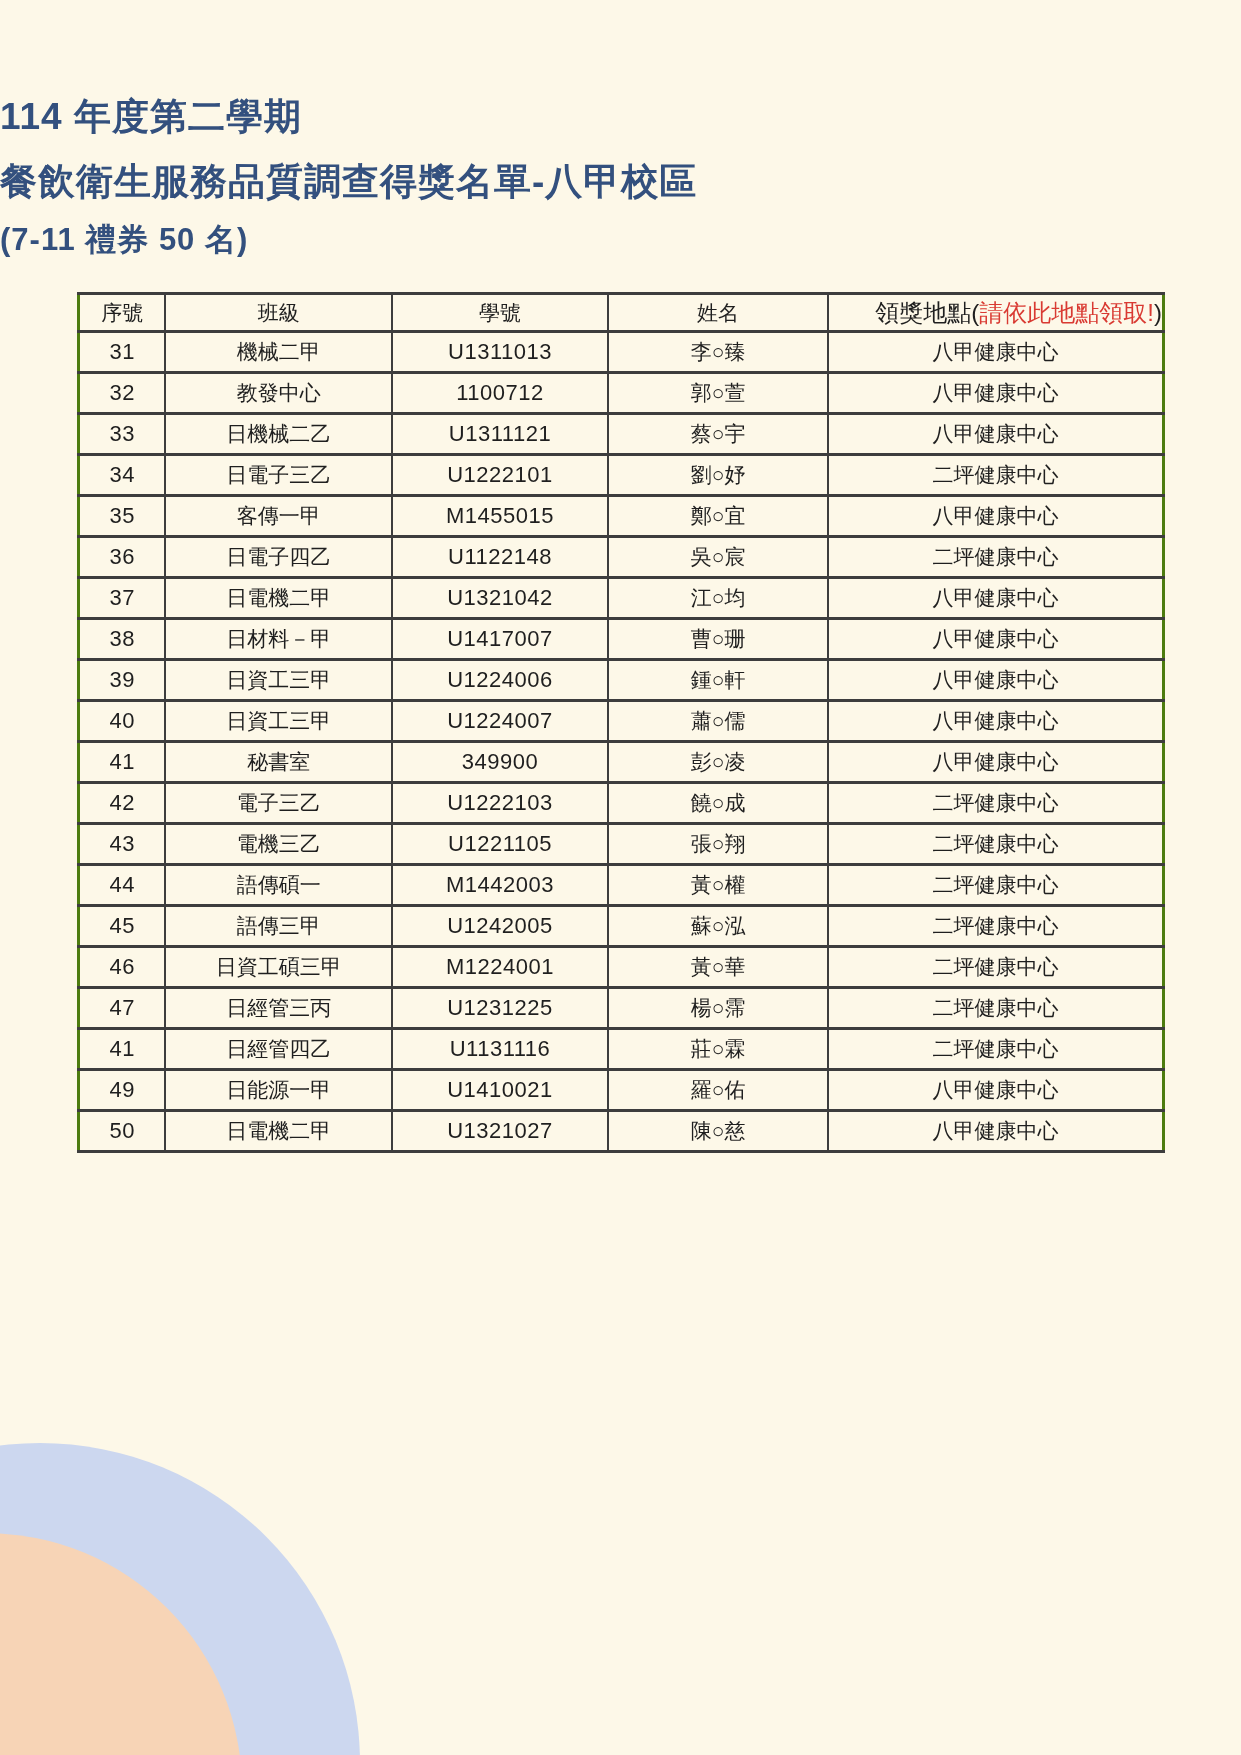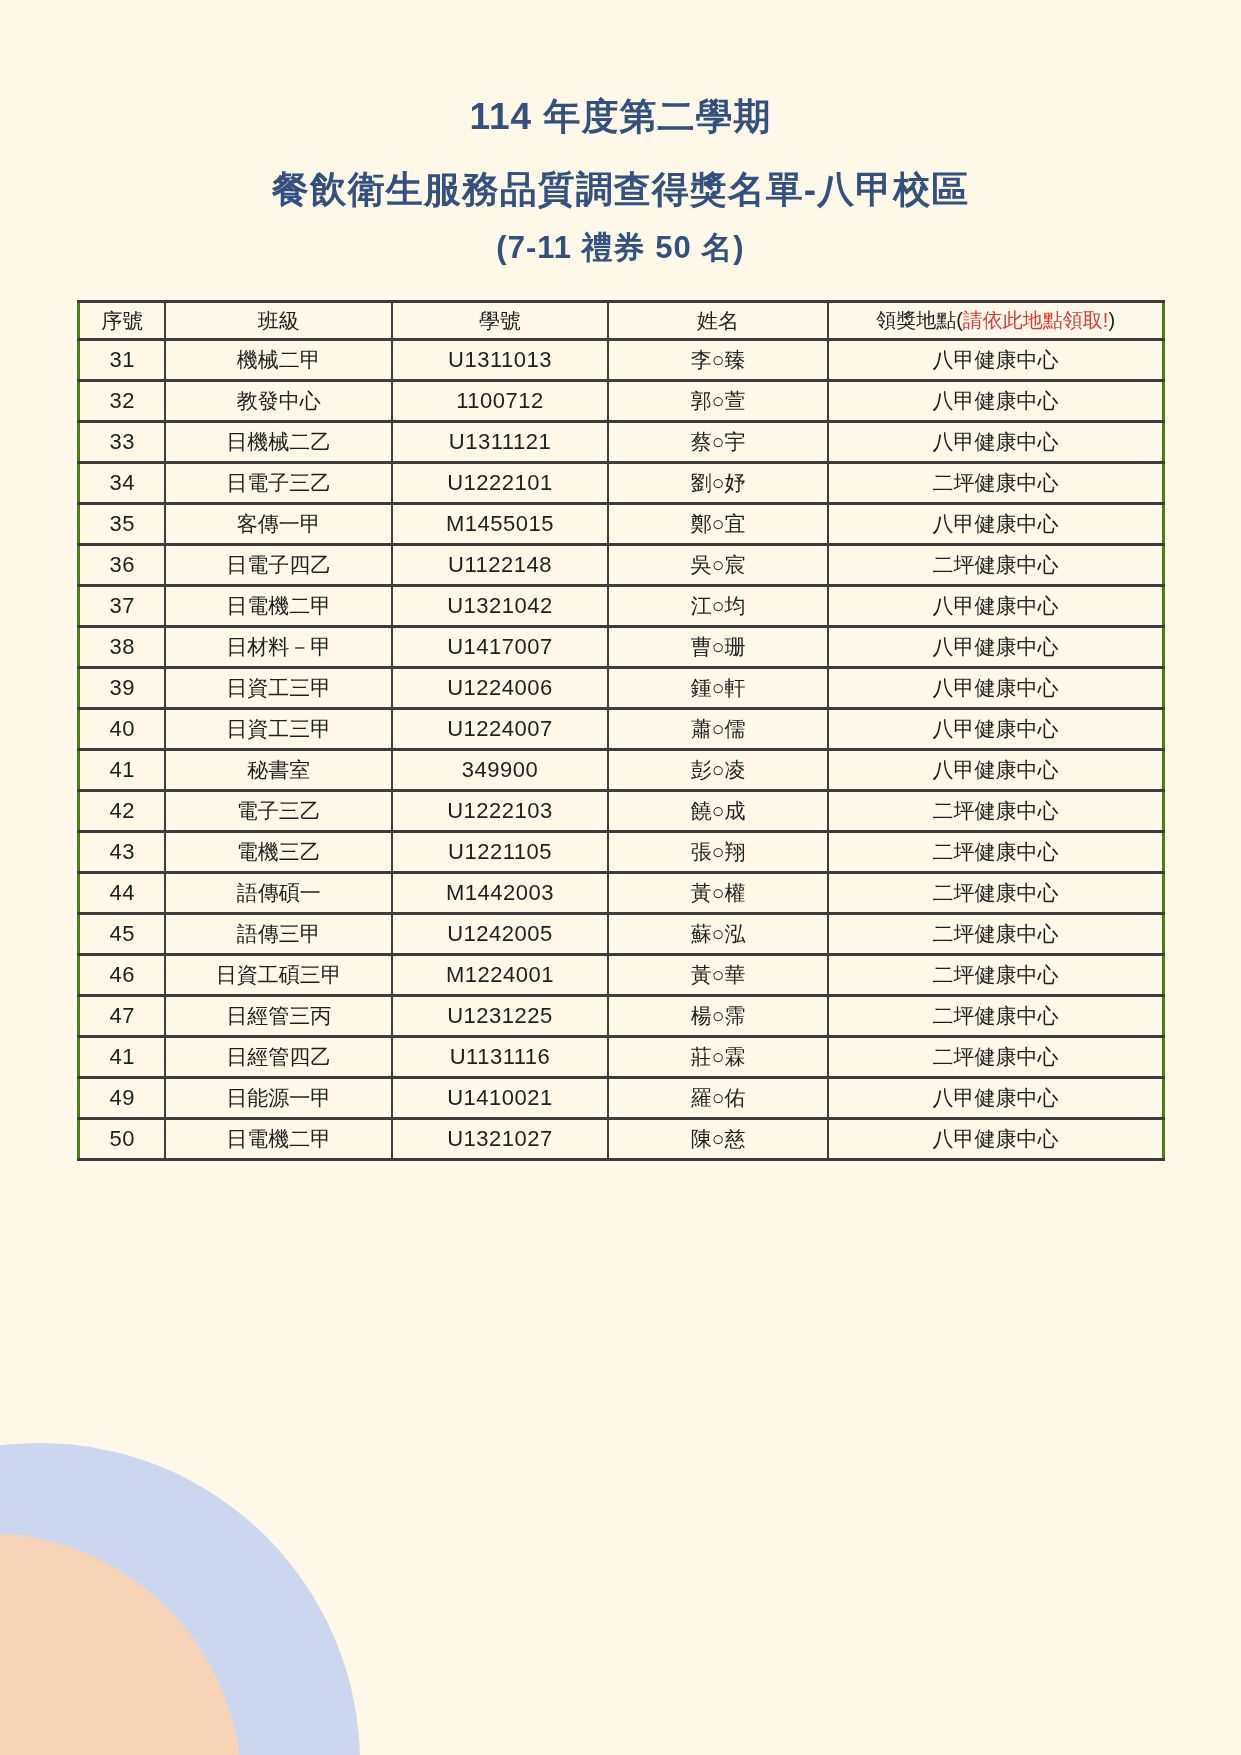--- a/index.html
+++ b/index.html
@@ -16,29 +16,29 @@
     height: 1755px;
     overflow: hidden;
   }
   
   .circle { position: absolute; border-radius: 50%; z-index: 0; }
   .circle-lavender { left: -280px; top: 1443px; width: 640px; height: 640px; }
   .circle-peach   { left: -270px; top: 1533px; width: 512px; height: 512px; }
 
   .content { position: relative; z-index: 1; }
 
-  .titles { text-align: center; }
+  .titles { }
   .title-line {
     font-weight: bold;
     font-size: 37px;
     line-height: 44px;
     letter-spacing: 1px;
   }
   .title-1 { margin-top: 95px; }
-  .title-2 { margin-top: 29px; }
+  .title-2 { margin-top: 21px; }
   .title-3 { margin-top: 14px; font-size: 31px; }
 
   table.award-table {
     margin: 30px 0 0 77px;
     width: 1088px;
     border-collapse: collapse;
     border: 3px solid #4d7c0f;
     table-layout: fixed;
     background: transparent;
   }
@@ -50,21 +50,21 @@
     font-weight: normal;
     color: #1f1f1f;
     font-size: 21px;
     padding: 0;
     overflow: hidden;
     white-space: nowrap;
   }
   .award-table thead tr { height: 38px; }
   .award-table tbody tr { height: 41px; }
   td.cell-seq, td.cell-student-id { font-size: 22px; letter-spacing: 0.5px; text-align: center; }
-  th.col-location { font-size: 20px; }
+  th.col-location { font-size: 24px; text-align: right; }
 </style>
 </head>
 <body style="background: rgb(253, 248, 232);">
 
 <div class="page">
 
   <div class="circle circle-lavender" style="background: rgb(204, 215, 239);"></div>
   <div class="circle circle-peach" style="background: rgb(247, 212, 182);"></div>
 
   <div class="content">

